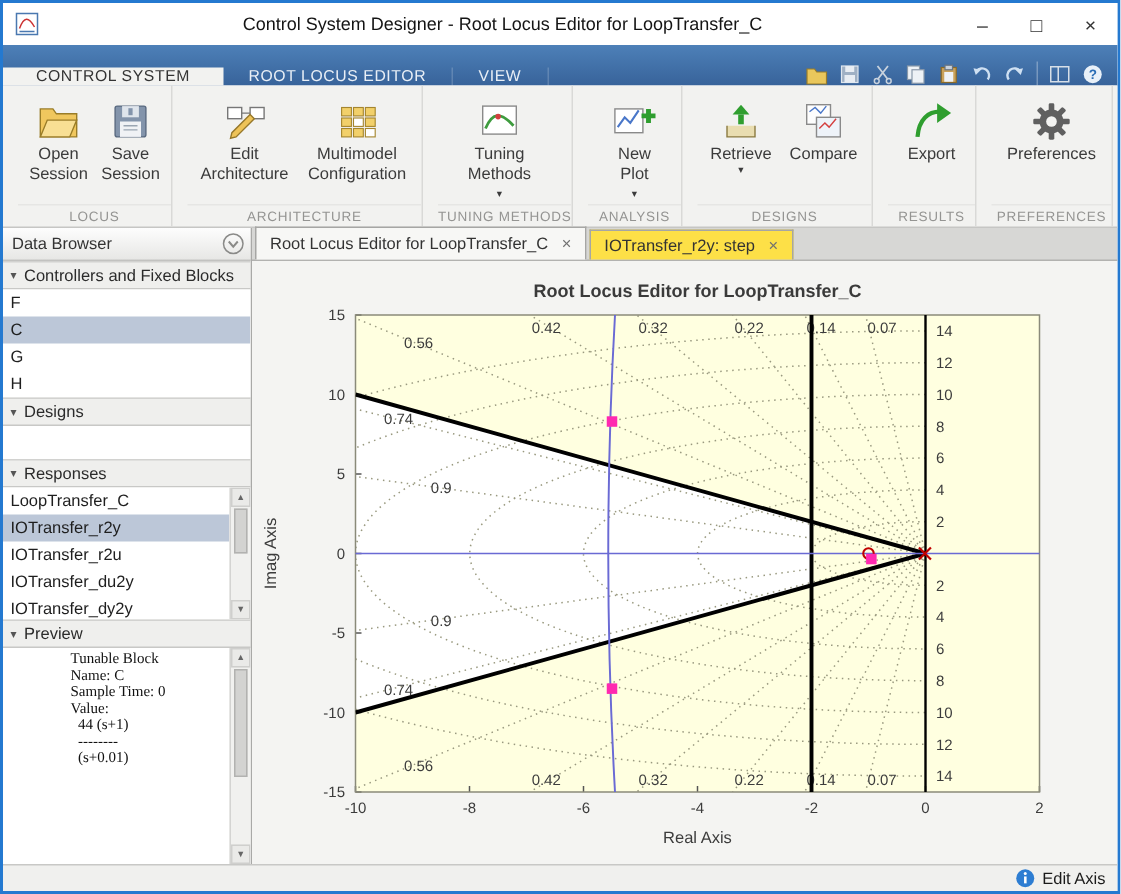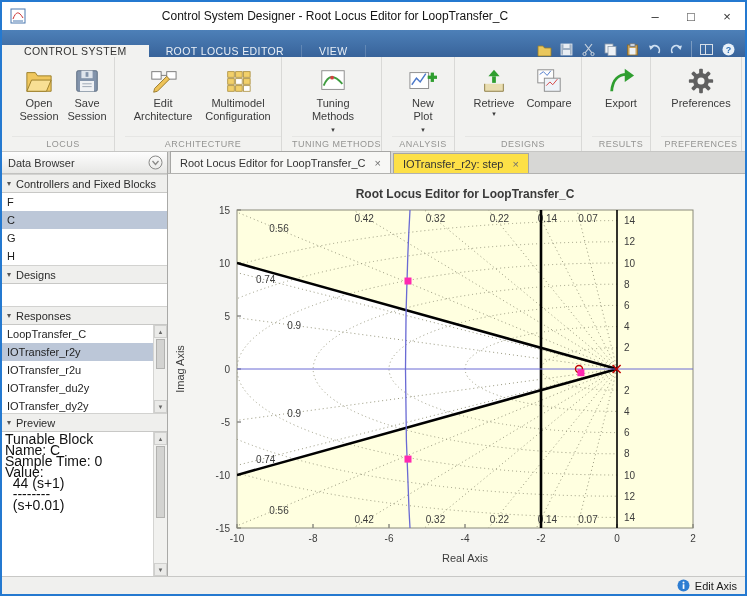--- a/index.html
+++ b/index.html
@@ -44,21 +44,21 @@
   .listwrap { display:flex; background:#fff; overflow:hidden; }
   .list { flex:1; background:#fff; overflow:hidden; }
   .listrow { height:18px; line-height:18px; padding-left:5px; font-size:11px; color:#1e1e1e; white-space:nowrap; overflow:hidden; }
   .listrow.selected { background:#bcc7d8; }
   .vscroll { width:14px; flex:0 0 auto; background:#f1f1ef; border-left:1px solid #d4d4d2; display:flex; flex-direction:column; }
   .sbtn { height:13px; flex:0 0 auto; font-size:6px; color:#666; display:flex; align-items:center; justify-content:center; background:#eaeae8; border:1px solid #cfcfcd; }
   .sbtn.bottom { margin-top:auto; }
   .sthumb { margin:1px 2px; background:#d3d3d1; border:1px solid #b2b2b0; }
   .designsbox { height:22px; background:#fff; flex:0 0 auto; }
   .previewwrap { flex:1; display:flex; background:#fff; overflow:hidden; min-height:0; }
-  .preview { flex:1; background:#fff; font-family:Liberation Sans, sans-serif; font-size:14px; line-height:11px; padding:2px 0 0 3px; color:#111; overflow:hidden; }
+  .preview { flex:1; background:#fff; font-family:Liberation Serif, serif; font-size:10px; line-height:11px; padding:2px 0 0 3px; color:#111; overflow:hidden;margin-left:42px; }
   .prevline { white-space:pre; }
 
   
   .main { flex:1; display:flex; flex-direction:column; min-width:0; }
   .doctabs { height:22px; flex:0 0 auto; background:#d7d7d5; display:flex; align-items:flex-end; padding-left:2px; border-bottom:1px solid #b2b2b0; }
   .dtab { height:20px; display:flex; align-items:center; padding:0 9px; font-size:11px; color:#333; border:1px solid #a6a6a4; border-bottom:none; background:#fde047; margin-right:2px; gap:9px; white-space:nowrap; cursor:default; }
   .dtab.active { background:#f7f7f5; height:22px; }
   .dtab .x { color:#707070; font-size:11px; }
   .plotarea { flex:1; background:#f4f4f2; overflow:hidden; }
 

